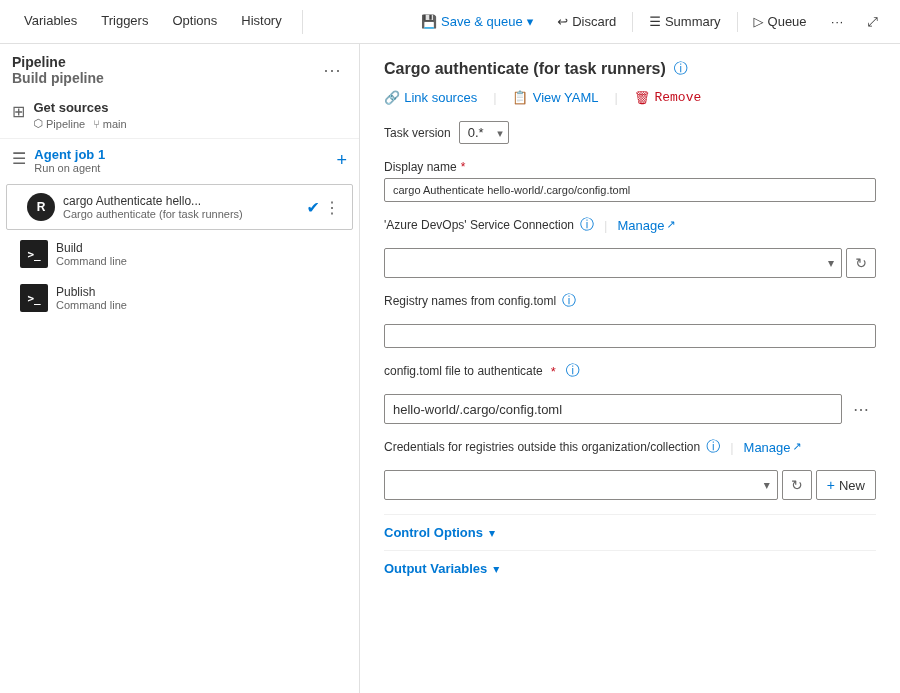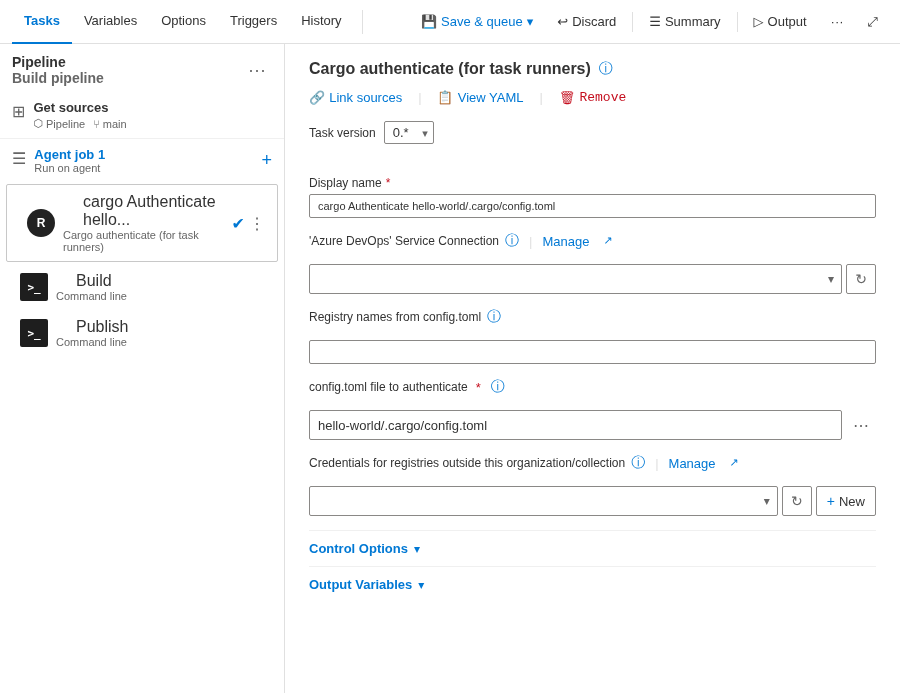--- a/index.html
+++ b/index.html
@@ -24,21 +24,21 @@
       cursor: pointer; border: none; background: none; font-size: 13px; color: #333;
       border-radius: 2px;
     }
     .action-btn.primary { color: #0078d4; }
     .action-btn-divider { width: 1px; background: #e0e0e0; height: 20px; margin: 0 2px; }
 
     
     .main-layout { display: flex; height: calc(693px - 44px); }
 
     
-    .left-panel { width: 285px; border-right: 1px solid #e0e0e0; display: flex; flex-direction: column; overflow-y: auto; }
+    .left-panel { width: 360px; border-right: 1px solid #e0e0e0; display: flex; flex-direction: column; overflow-y: auto; }
     .pipeline-header { display: flex; align-items: center; justify-content: space-between; padding: 10px 12px 6px; }
     .pipeline-title { font-weight: 600; font-size: 14px; color: #333; }
     .pipeline-subtitle { font-size: 14px; color: #666; font-weight: bold; }
     .more-btn { background: none; border: none; cursor: pointer; color: #666; font-size: 18px; padding: 2px 6px; }
 
     .get-sources { padding: 8px 12px; display: flex; align-items: flex-start; gap: 8px; border-bottom: 1px solid #f0f0f0; }
     .get-sources-icon { font-size: 16px; color: #666; margin-top: 2px; }
     .get-sources-info { flex: 1; }
     .get-sources-title { font-size: 13px; font-weight: 600; }
     .get-sources-meta { display: flex; gap: 8px; margin-top: 2px; }
@@ -59,21 +59,21 @@
     .task-item.selected { border: 1px solid #c8c8c8; background: #fff; margin: 2px 6px; width: calc(100% - 12px); border-radius: 2px; }
     .task-item.selected .task-title { color: #333; }
     .task-icon-wrapper {
       width: 28px; height: 28px; border-radius: 50%; background: #333;
       display: flex; align-items: center; justify-content: center; flex-shrink: 0;
     }
     .task-icon-wrapper.dark { background: #222; }
     .task-icon-wrapper.cmd { background: #1e1e1e; border-radius: 2px; }
     .task-icon-text { color: #fff; font-size: 12px; font-weight: bold; }
     .task-info { flex: 1; }
-    .task-title { font-size: 16px; font-weight: 500; margin-left: 20px; }
+    .task-title { font-size: 12px; font-weight: 500; }
     .task-subtitle { font-size: 11px; color: #666; }
     .task-actions { display: flex; align-items: center; gap: 4px; }
     .task-check { color: #0078d4; font-size: 16px; }
     .task-more { background: none; border: none; cursor: pointer; color: #666; font-size: 16px; }
 
     
     .right-panel { flex: 1; overflow-y: auto; padding: 16px 24px; }
     .task-header { display: flex; align-items: center; gap: 8px; margin-bottom: 12px; }
     .task-header-title { font-size: 16px; font-weight: 600; color: #333; }
     .info-icon { color: #0078d4; cursor: pointer; font-size: 14px; }
@@ -85,21 +85,21 @@
     .form-row { margin-bottom: 14px; }
     .form-label { font-size: 12px; color: #333; margin-bottom: 4px; display: flex; align-items: center; gap: 4px; }
     .form-label .required { color: #c50f1f; }
     .form-input {
       width: 100%; border: 1px solid #8a8886; border-radius: 2px; padding: 5px 8px;
       font-size: 11px; color: #333; outline: none;
     }
 
     .form-row-inline { display: flex; align-items: center; gap: 6px; margin-bottom: 14px; }
     .form-label-inline { font-size: 12px; color: #333; display: flex; align-items: center; gap: 4px; }
-    .manage-link { color: #0078d4; cursor: pointer; font-size: 13px; display: flex; gap: 14px; }
+    .manage-link { color: #0078d4; cursor: pointer; font-size: 13px; display: flex; gap: 2px; }
     .sep-pipe { color: #e0e0e0; margin: 0 4px; }
 
     .dropdown-wrapper { display: flex; align-items: center; gap: 4px; }
     .form-select-wrapper {
       position: relative; flex: 1;
     }
     .form-select-el {
       width: 100%; border: 1px solid #8a8886; border-radius: 2px; padding: 5px 32px 5px 8px;
       font-size: 13px; color: #333; background: #fff; cursor: pointer;
       height: 30px; appearance: none; outline: none;
@@ -130,39 +130,38 @@
     }
     .new-btn .plus { color: #0078d4; font-size: 14px; }
 
     .section-header {
       display: flex; align-items: center; gap: 6px; padding: 10px 0;
       cursor: pointer; border-top: 1px solid #f0f0f0;
     }
     .section-title { font-size: 13px; font-weight: 600; color: #0078d4; }
     .chevron-icon { color: #0078d4; font-size: 12px; }
 
-    .task-version-row { display: flex; align-items: center; gap: 8px; margin-bottom: 32px; }
+    .task-version-row { display: flex; align-items: center; gap: 8px; margin-bottom: 16px; }
     .task-version-label { font-size: 12px; color: #333; }
     .task-version-select {
       border: 1px solid #8a8886; border-radius: 2px; padding: 3px 24px 3px 8px;
       font-size: 13px; color: #333; background: #fff; cursor: pointer;
       appearance: none; outline: none; position: relative;
     }
     .task-version-wrapper { position: relative; display: inline-block; }
     .task-version-arrow { position: absolute; right: 6px; top: 50%; transform: translateY(-50%); pointer-events: none; color: #666; font-size: 11px; }
   </style>
 </head>
 <body>
 
 <div class="top-nav">
   <div class="top-nav-tabs">
-    <div class="nav-tab active">Tasks</div>
     <div class="nav-tab">Variables</div>
+    <div class="nav-tab">Triggers</div>
     <div class="nav-tab">Options</div>
-    <div class="nav-tab">Triggers</div>
     <div class="nav-tab">History</div>
   </div>
   <div class="top-nav-divider"></div>
   <div class="top-nav-actions">
     <button class="action-btn primary">
       <span>💾</span>
       <span>Save &amp; queue</span>
       <span>▾</span>
     </button>
     <button class="action-btn">
@@ -170,21 +169,21 @@
       <span>Discard</span>
     </button>
     <div class="action-btn-divider"></div>
     <button class="action-btn">
       <span>☰</span>
       <span>Summary</span>
     </button>
     <div class="action-btn-divider"></div>
     <button class="action-btn">
       <span>▷</span>
-      <span>Output</span>
+      <span>Queue</span>
     </button>
     <button class="action-btn">
       <span>···</span>
     </button>
     <button class="action-btn">
       <span>⤢</span>
     </button>
   </div>
 </div>
 

